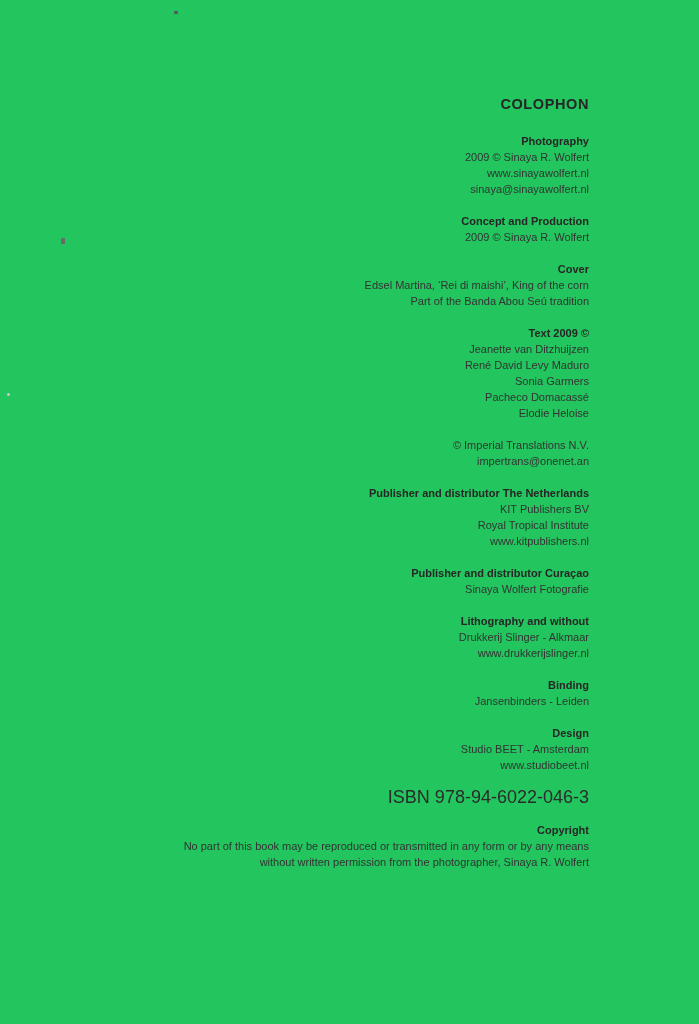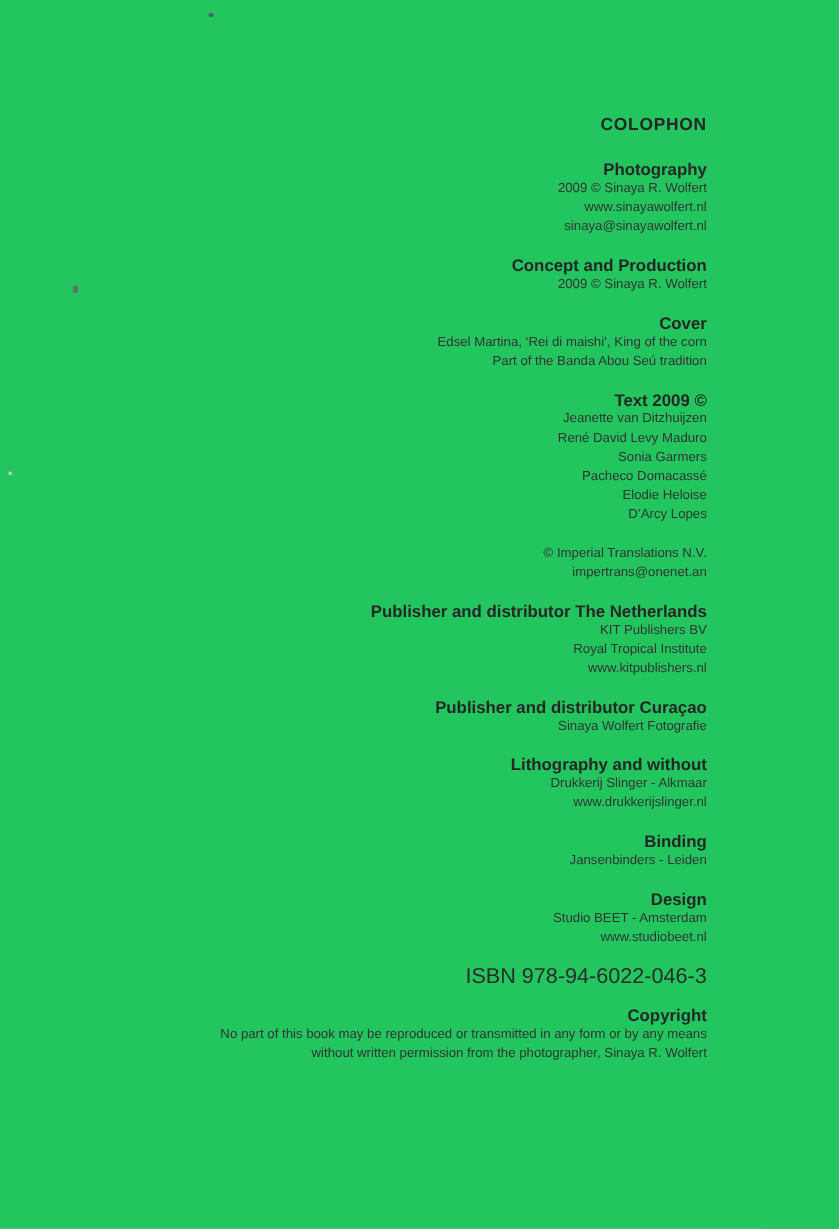--- a/index.html
+++ b/index.html
@@ -30,21 +30,21 @@
     font-size: 14.5px;
     font-weight: bold;
     letter-spacing: 0.6px;
     margin: 0 0 21px 0;
     color: #262626;
   }
   .section {
     margin: 0 0 16px 0;
   }
   .section-heading {
-    font-size: 14px;
+    font-size: 11px;
     font-weight: bold;
     line-height: 16px;
     margin: 0;
     color: #262626;
   }
   .section-line {
     font-size: 11px;
     font-weight: normal;
     line-height: 16px;
     margin: 0;
@@ -116,21 +116,20 @@
           <p class="section-line">Edsel Martina, ‘Rei di maishi’, King of the corn</p>
           <p class="section-line">Part of the Banda Abou Seú tradition</p>
         </div>
         <div class="section">
           <h2 class="section-heading">Text 2009 ©</h2>
           <p class="section-line">Jeanette van Ditzhuijzen</p>
           <p class="section-line">René David Levy Maduro</p>
           <p class="section-line">Sonia Garmers</p>
           <p class="section-line">Pacheco Domacassé</p>
           <p class="section-line">Elodie Heloise</p>
-          <p class="section-line">D’Arcy Lopes</p>
         </div>
         <div class="section">
           <p class="section-line">© Imperial Translations N.V.</p>
           <p class="section-line">impertrans@onenet.an</p>
         </div>
         <div class="section">
           <h2 class="section-heading">Publisher and distributor The Netherlands</h2>
           <p class="section-line">KIT Publishers BV</p>
           <p class="section-line">Royal Tropical Institute</p>
           <p class="section-line">www.kitpublishers.nl</p>

